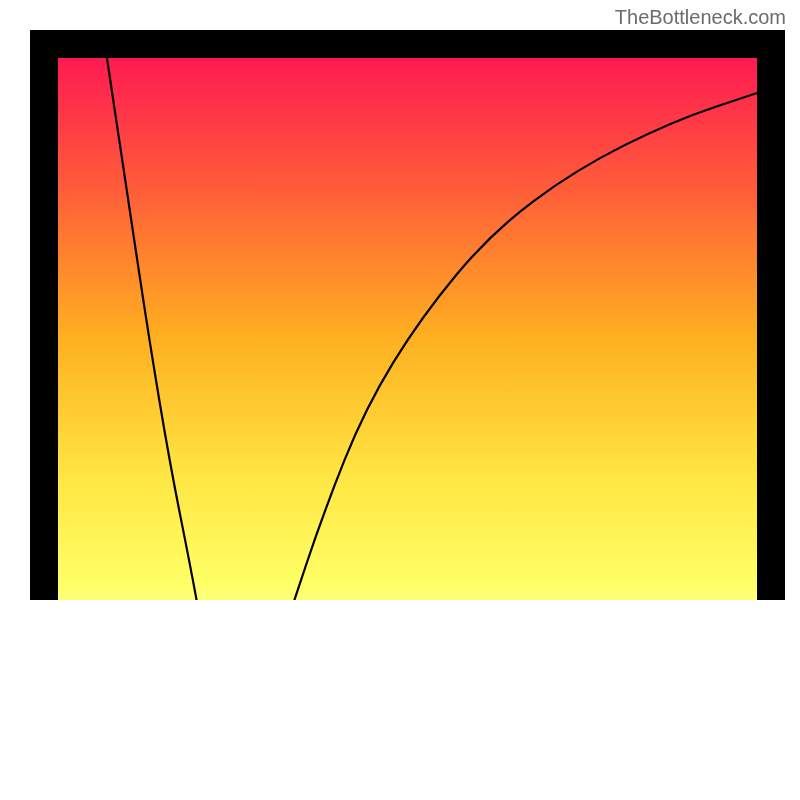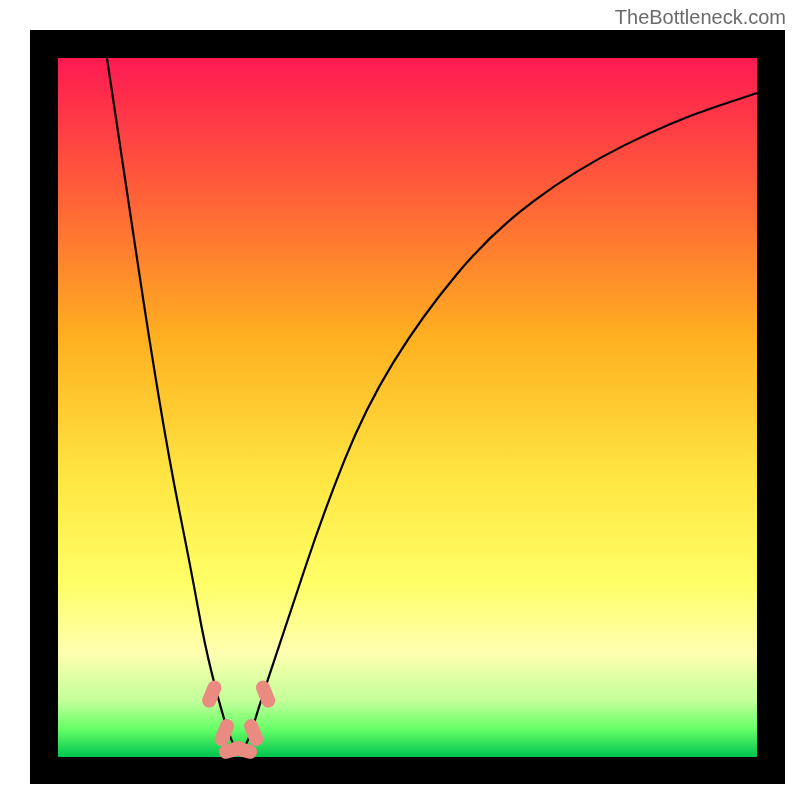--- a/index.html
+++ b/index.html
@@ -4,21 +4,21 @@
 <style>
   body {
     margin: 0;
     padding: 0;
     background: #fff;
     font-family: Arial, Helvetica, sans-serif;
   }
   .stage {
     position: relative;
     width: 800px;
-    height: 784px;
+    height: 600px;
     overflow: hidden;
   }
   .watermark {
     position: absolute;
     top: 6px;
     right: 14px;
     color: #6b6b6b;
     font-size: 20px;
     font-weight: 500;
     font-family: Arial, sans-serif;

